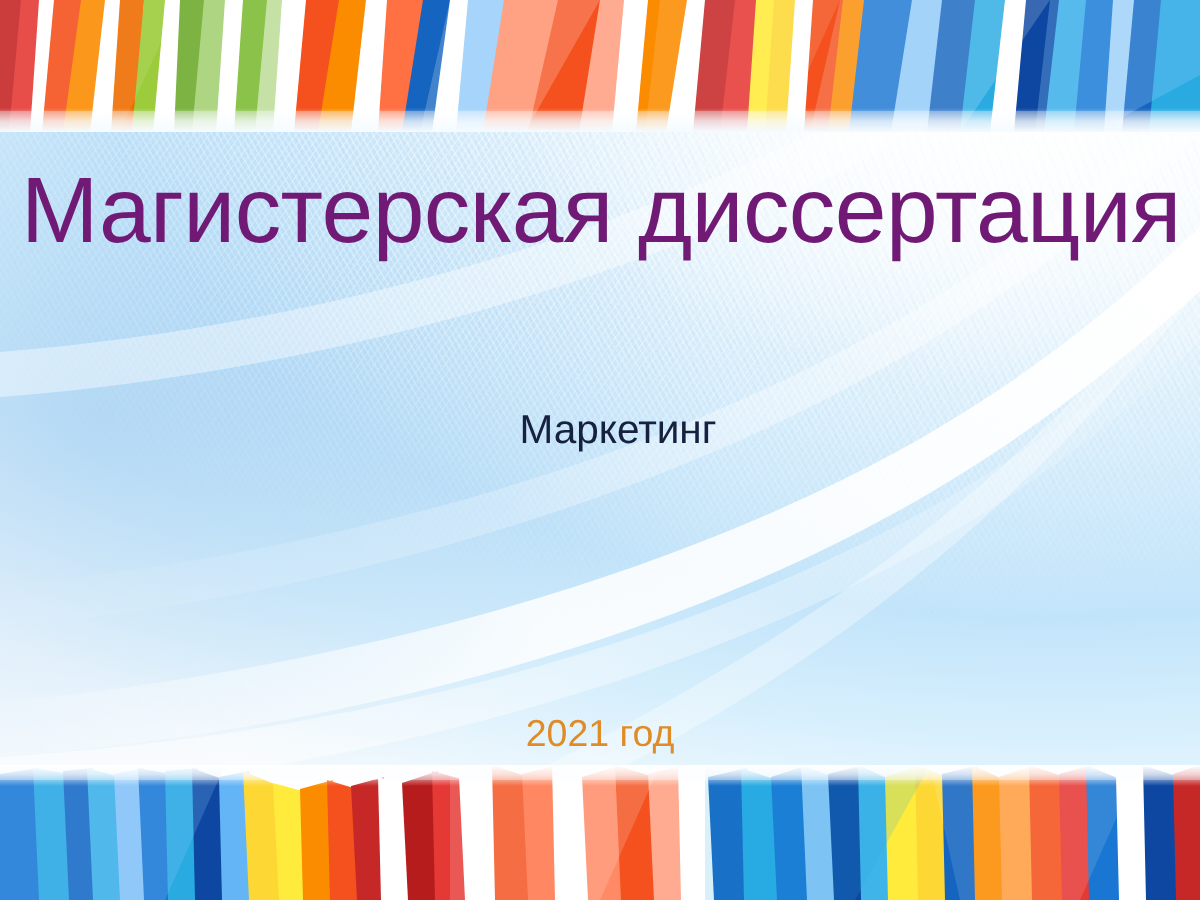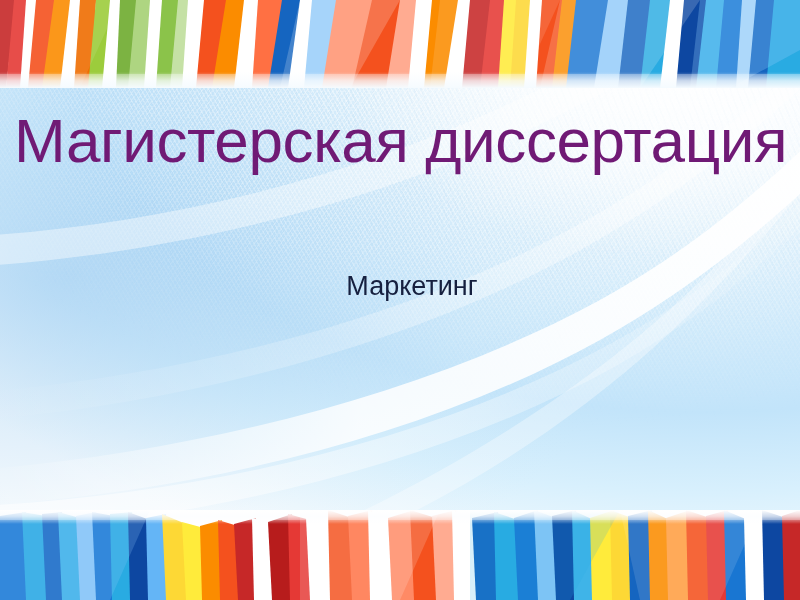--- a/index.html
+++ b/index.html
@@ -370,14 +370,15 @@
         <polygon points="620,0 760,0 720,90 640,90" fill="#ffffff" opacity="0.12"></polygon>
       </g>
       <rect width="800" height="10" fill="#ffffff" opacity="0.32"></rect>
     </svg>
   </div>
 
   <div class="title">Магистерская диссертация</div>
 
   <div class="subtitle">Маркетинг</div>
 
+  <div class="year">2021 год</div>
 
 </div>
 
 </body></html>

